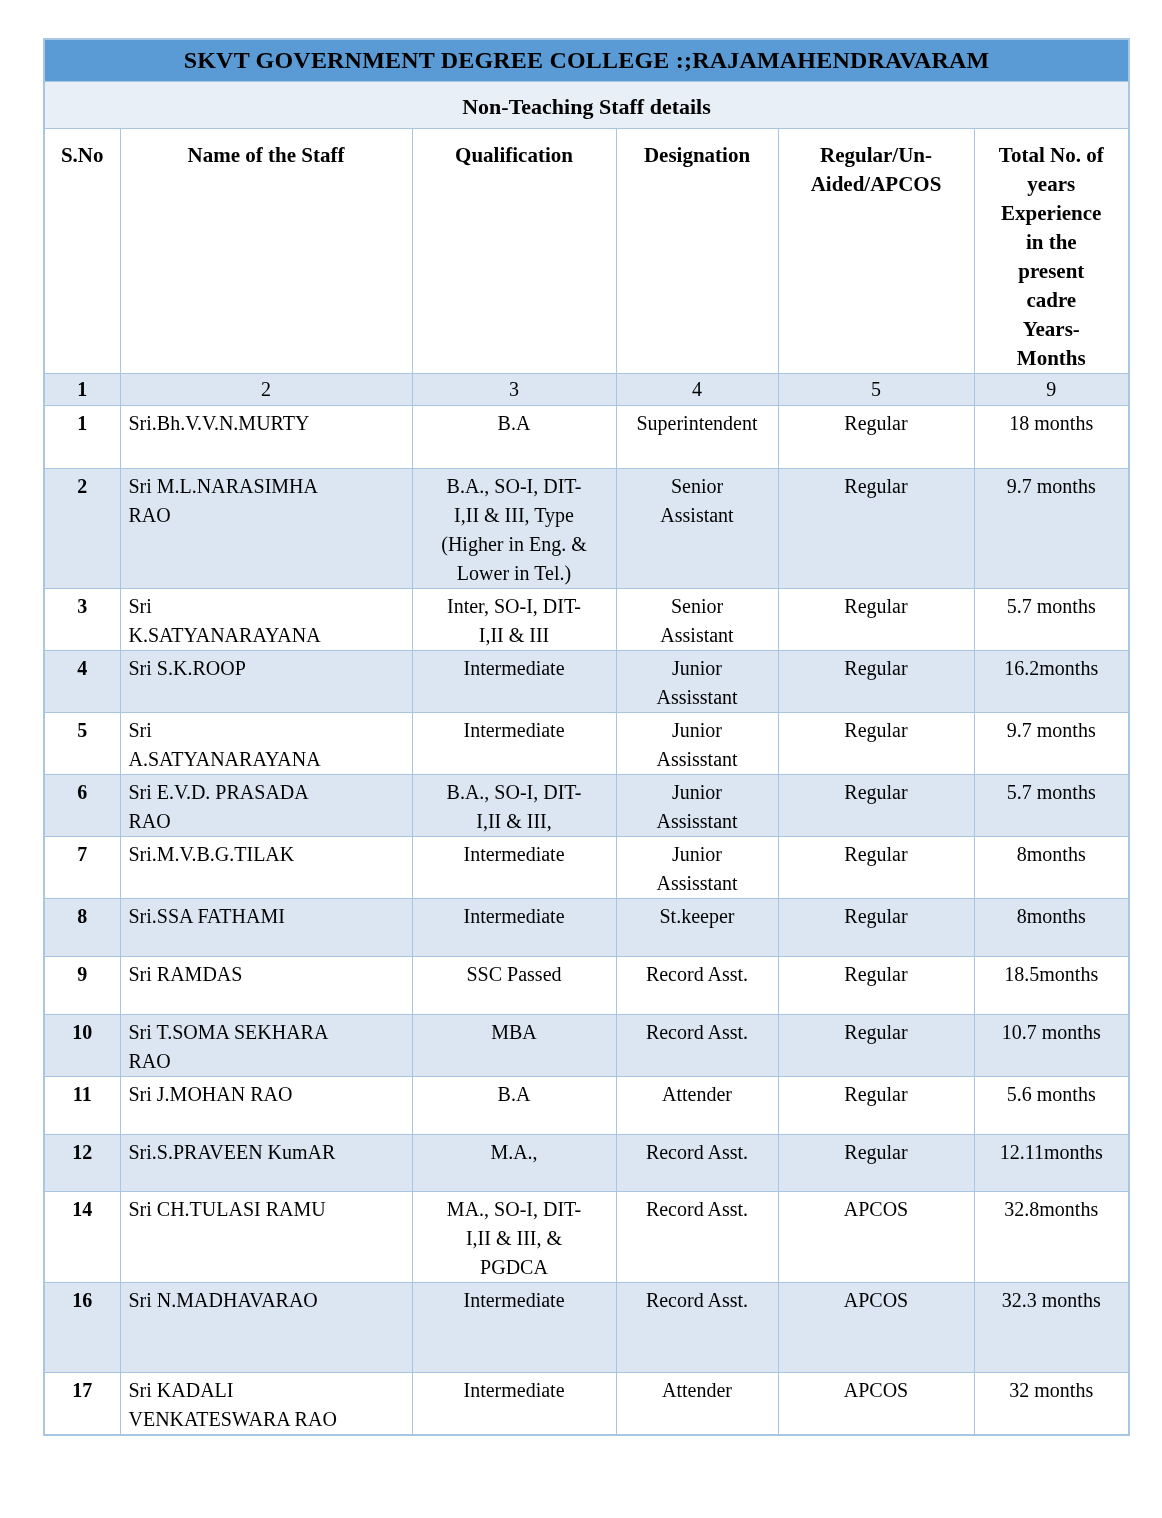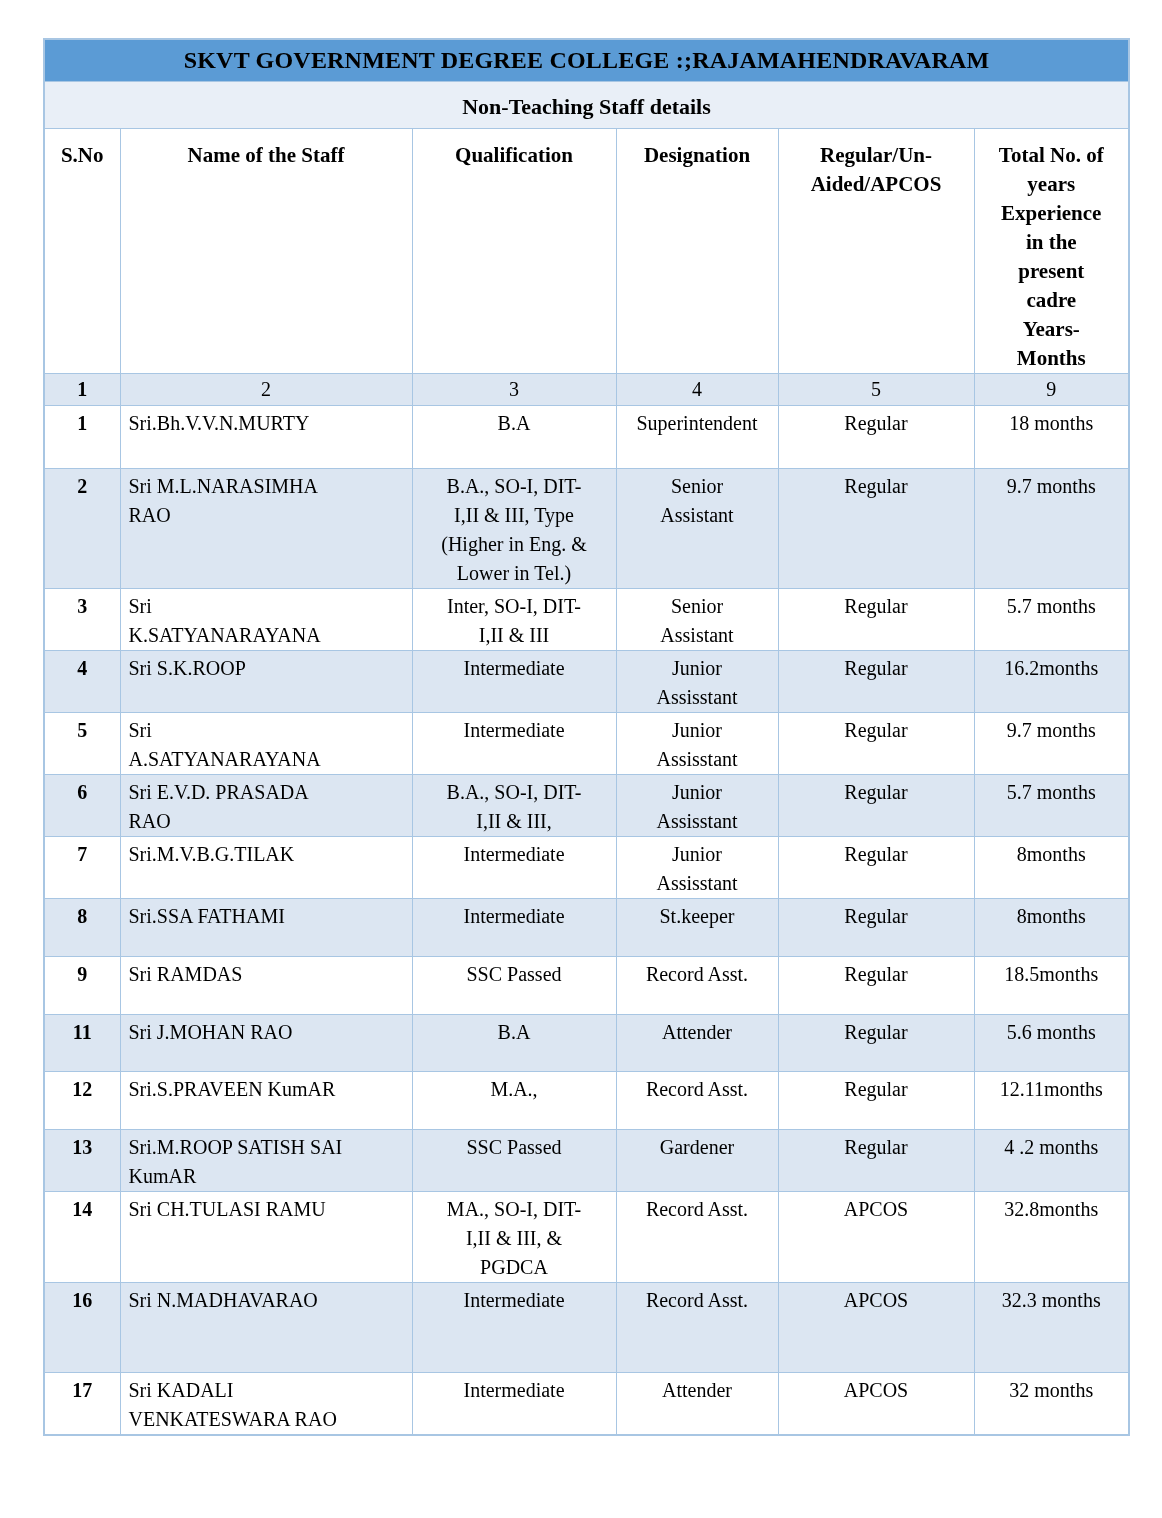--- a/index.html
+++ b/index.html
@@ -226,43 +226,43 @@
         </tr>
         <tr>
           <td class="col-sno">9</td>
           <td class="col-name">Sri RAMDAS</td>
           <td class="col-qualification">SSC Passed</td>
           <td class="col-designation">Record Asst.</td>
           <td class="col-category">Regular</td>
           <td class="col-experience">18.5months</td>
         </tr>
         <tr>
+          <td class="col-sno">10</td>
+          <td class="col-name">Sri T.SOMA SEKHARA
+RAO</td>
+          <td class="col-qualification">MBA</td>
+          <td class="col-designation">Record Asst.</td>
+          <td class="col-category">Regular</td>
+          <td class="col-experience">10.7 months</td>
+        </tr>
+        <tr>
           <td class="col-sno">11</td>
           <td class="col-name">Sri J.MOHAN RAO</td>
           <td class="col-qualification">B.A</td>
           <td class="col-designation">Attender</td>
           <td class="col-category">Regular</td>
           <td class="col-experience">5.6 months</td>
         </tr>
         <tr>
           <td class="col-sno">12</td>
           <td class="col-name">Sri.S.PRAVEEN KumAR</td>
           <td class="col-qualification">M.A.,</td>
           <td class="col-designation">Record Asst.</td>
           <td class="col-category">Regular</td>
           <td class="col-experience">12.11months</td>
-        </tr>
-        <tr>
-          <td class="col-sno">13</td>
-          <td class="col-name">Sri.M.ROOP SATISH SAI
-KumAR</td>
-          <td class="col-qualification">SSC Passed</td>
-          <td class="col-designation">Gardener</td>
-          <td class="col-category">Regular</td>
-          <td class="col-experience">4 .2 months</td>
         </tr>
         <tr>
           <td class="col-sno">14</td>
           <td class="col-name">Sri CH.TULASI RAMU</td>
           <td class="col-qualification">MA., SO-I, DIT-
 I,II &amp; III, &amp;
 PGDCA</td>
           <td class="col-designation">Record Asst.</td>
           <td class="col-category">APCOS</td>
           <td class="col-experience">32.8months</td>

